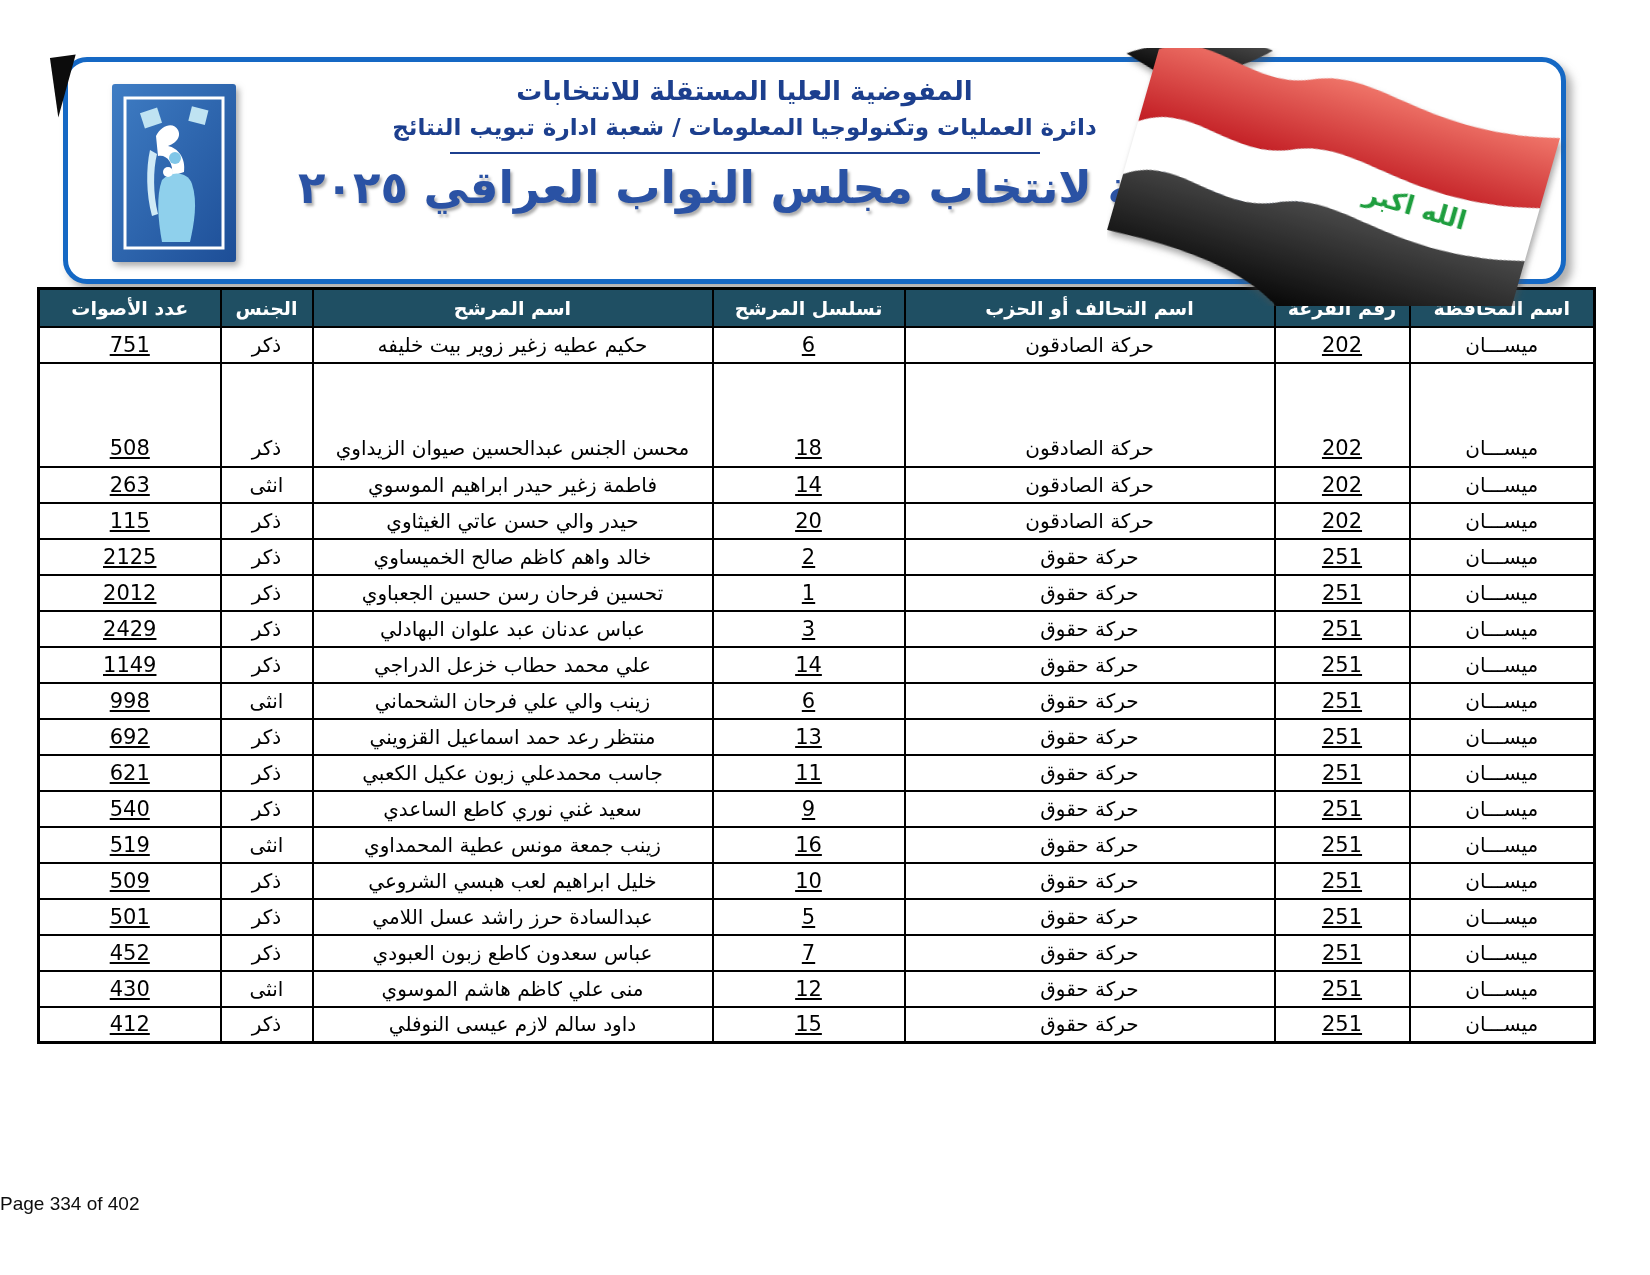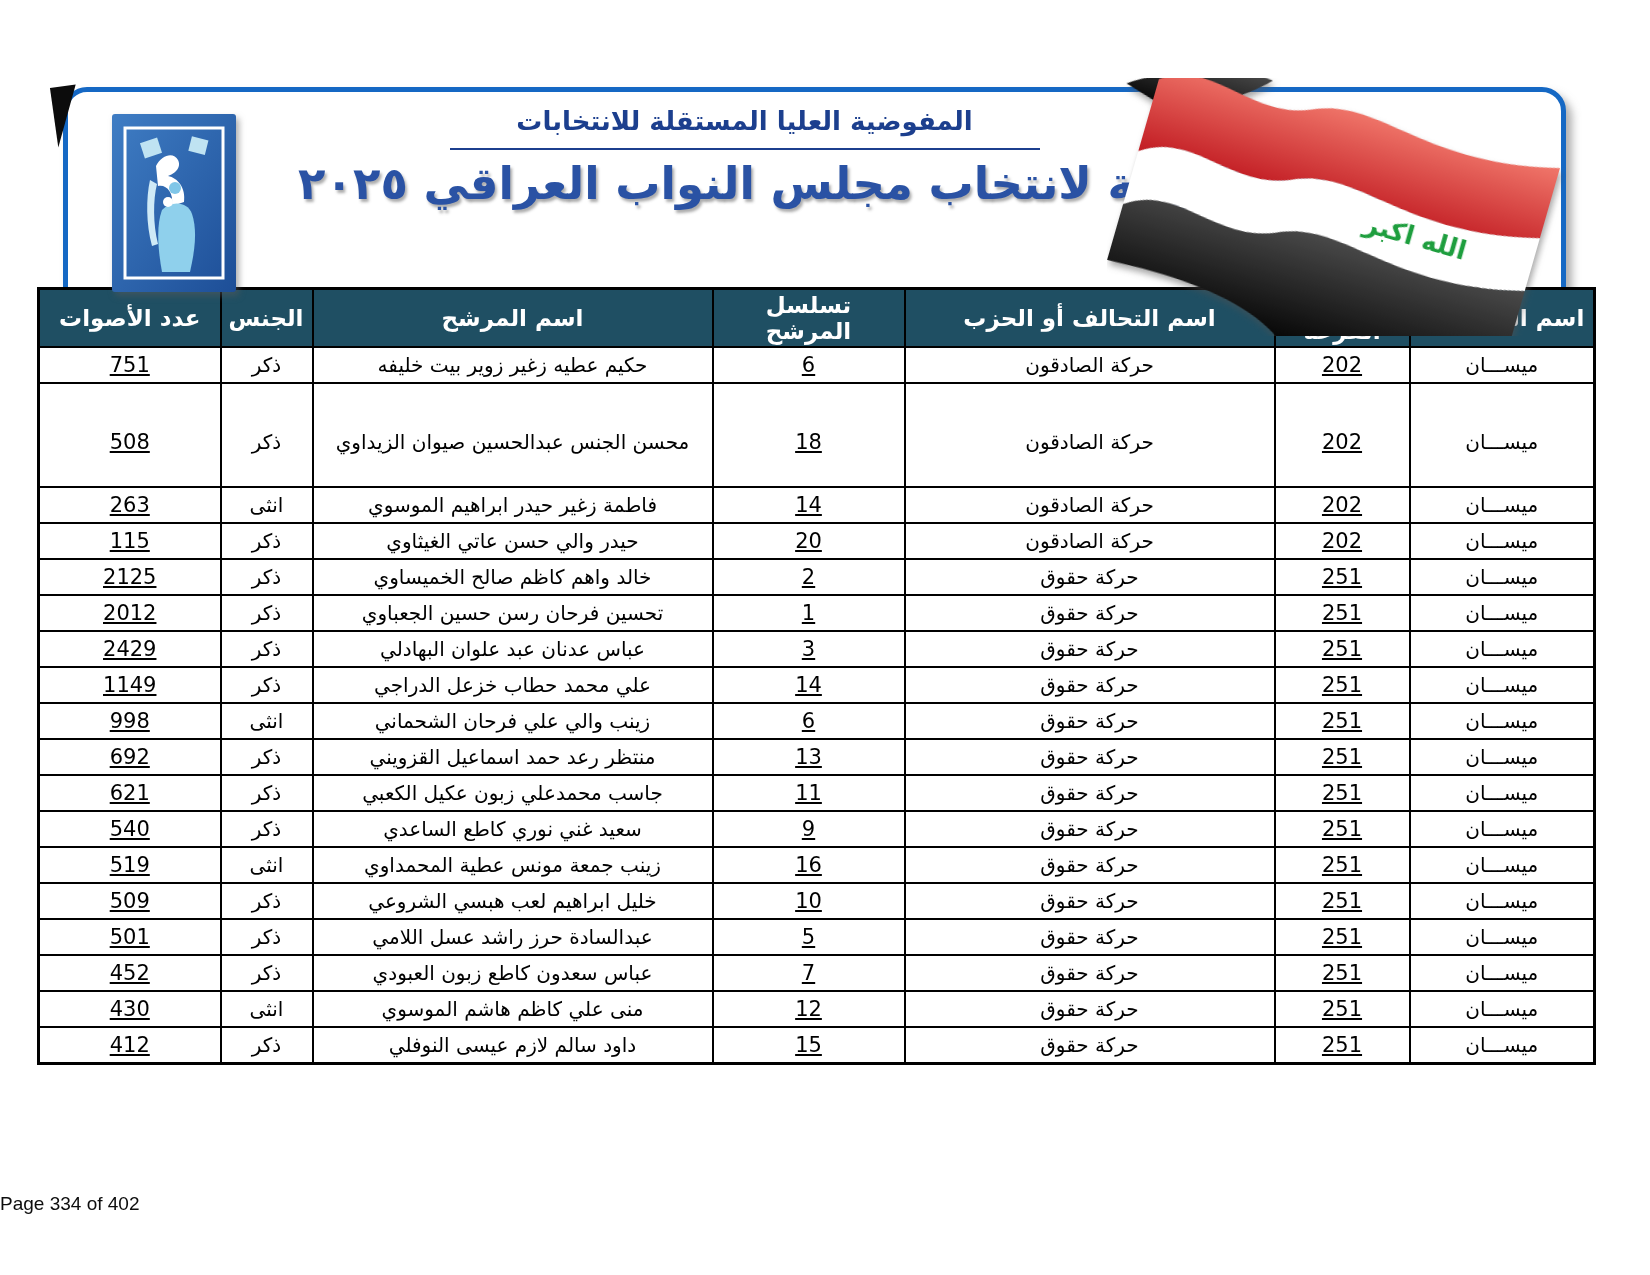--- a/index.html
+++ b/index.html
@@ -11,21 +11,20 @@
   }
   .page { position:relative; width:1650px; height:1275px; background:#fff; }
 
   
   .banner {
     position:absolute; left:63px; top:57px; width:1503px; height:227px;
     background:#ffffff;
     border:5px solid var(--banner-border,#1568c4);
     border-radius:24px;
     box-shadow:6px 7px 9px rgba(110,110,110,.55);
-    margin-top:30px;
   }
   .banner-inner { position:relative; width:100%; height:100%; }
 
   .corner-wedge {
     position:absolute; left:-14px; top:-6px; width:0; height:0;
     border-top:60px solid #0c0c0c; border-right:26px solid transparent;
     transform:rotate(-8deg); z-index:1;
   }
 
   .logo { position:absolute; left:44px; top:22px; width:124px; height:178px; z-index:2;
@@ -45,31 +44,31 @@
           pointer-events:none; }
 
   
   table.results {
     position:absolute; left:37px; top:287px; width:1556px;
     border-collapse:collapse; direction:rtl; table-layout:fixed;
     border:3px solid #000;
   }
   table.results th {
     background:var(--header-bg,#1f4f63); color:#fff;
-    font-size:23px; font-weight:bold;
+    font-size:19px; font-weight:bold;
     border:2px solid #000; height:38px; padding:2px 8px;
     text-align:center; vertical-align:middle;
   }
   table.results td {
     border:2px solid #000; color:#000;
     font-size:20px; text-align:center; vertical-align:middle;
     height:36px; padding:2px 6px; overflow:hidden; white-space:nowrap;
   }
   table.results td.num { direction:ltr; font-size:21px;text-decoration:underline; }
-  table.results tr.tall td { height:104px; vertical-align:bottom; padding-bottom:32px; }
+  table.results tr.tall td { height:104px; vertical-align:bottom; padding-bottom:6px; }
 
   
   .page-footer {
     position:absolute; left:0; top:1193px; width:1650px;
     text-align:left; font-size:19px; color:#0d0d0d;
     font-family:"Liberation Sans", sans-serif;
   }
 </style>
 </head>
 <body>
@@ -93,20 +92,21 @@
         <rect x="78" y="24" width="17" height="15" fill="#bfe3f2" transform="rotate(14 86 31)"></rect>
         <path d="M44,52 C50,40 62,38 66,46 C70,54 62,60 56,62 C66,64 74,74 72,88 L60,92 C62,78 54,70 46,72 Z" fill="#ffffff"></path>
         <circle cx="63" cy="74" r="6" fill="#7fc6e8"></circle>
         <path d="M50,96 C60,86 76,88 80,100 C86,118 82,140 78,158 L50,158 C46,136 44,112 50,96 Z" fill="#8fd0ec"></path>
         <circle cx="56" cy="88" r="5" fill="#ffffff"></circle>
         <path d="M38,66 C34,84 34,110 40,132 L46,130 C41,110 41,86 45,70 Z" fill="#cfeaf6"></path>
       </svg>
 
       <div class="banner-text">
         <div class="org-line1">المفوضية العليا المستقلة للانتخابات</div>
+        <div class="org-line2">دائرة العمليات وتكنولوجيا المعلومات / شعبة ادارة تبويب النتائج</div>
         <div class="org-rule"></div>
         <div class="main-title">النتائج الاولية لانتخاب مجلس النواب العراقي ٢٠٢٥</div>
       </div>
 
       <svg class="flag" viewBox="0 0 480 258">
         <defs>
           <linearGradient id="fr" x1="0" y1="0" x2="0" y2="1">
             <stop offset="0" stop-color="#f0766a"></stop>
               <stop offset="1" stop-color="#c11b22"></stop>
           </linearGradient>

